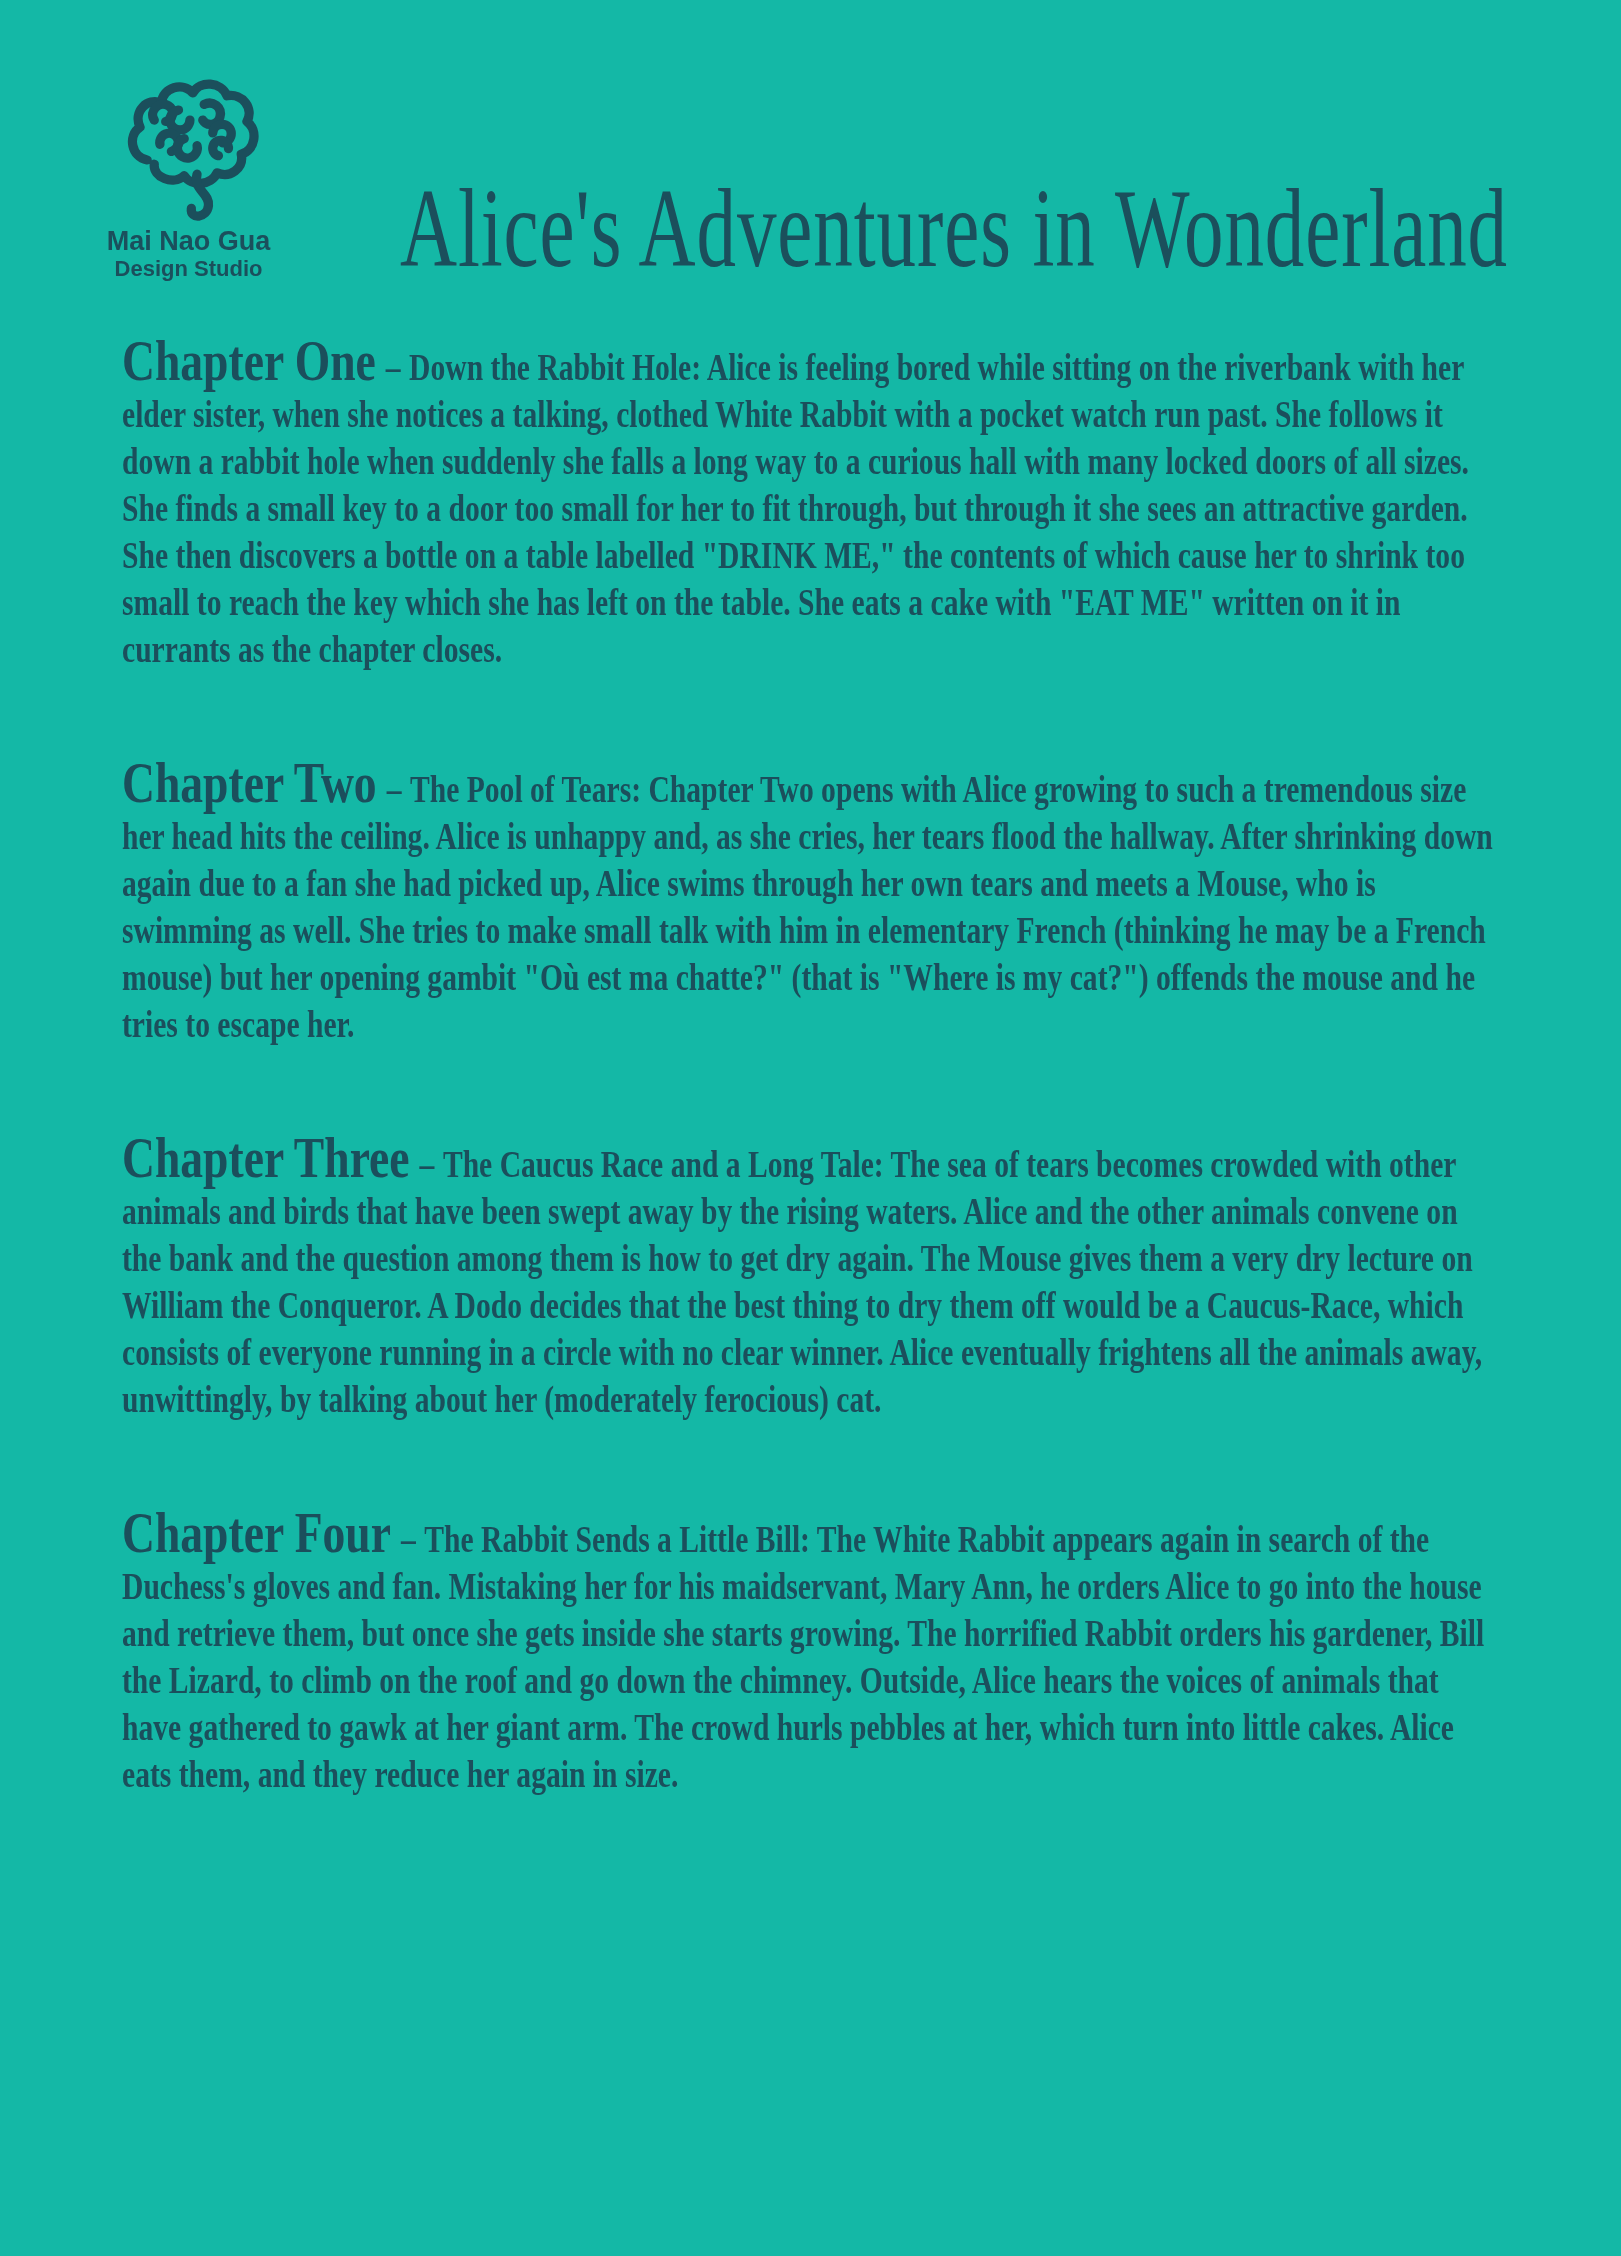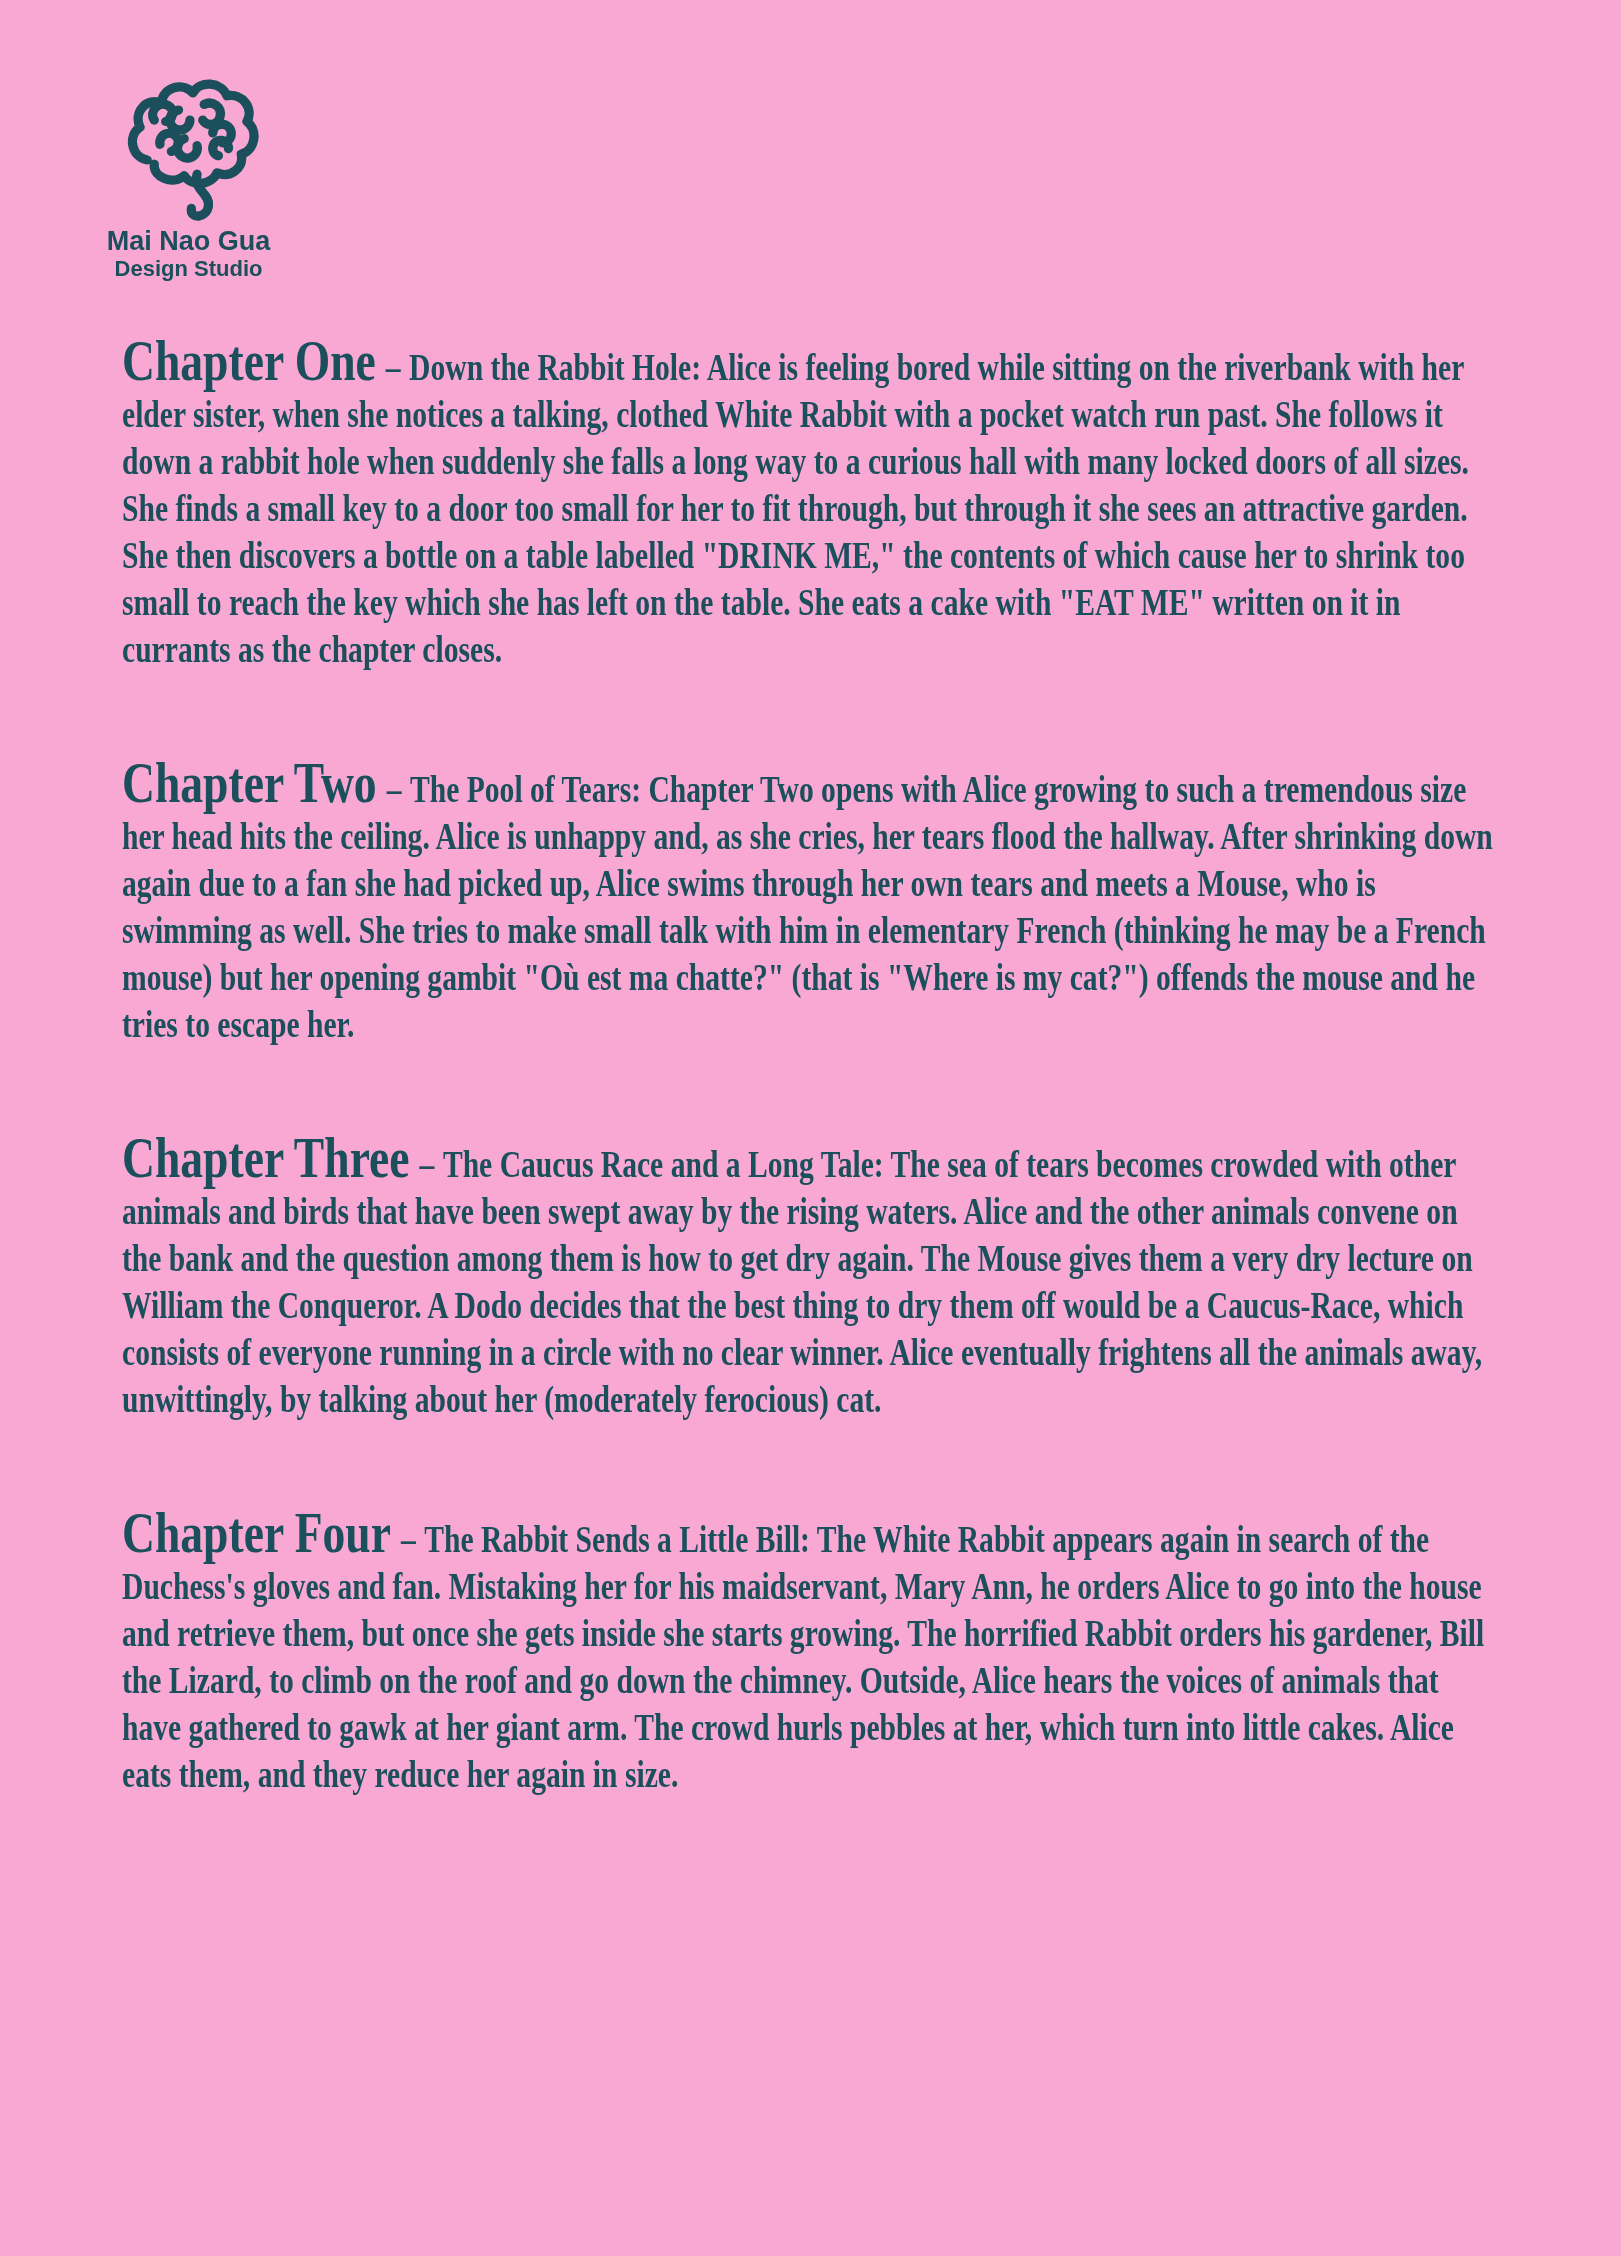--- a/index.html
+++ b/index.html
@@ -1,19 +1,19 @@
 <!DOCTYPE html>
 <html style="font-size:14.3px"><head>
 <meta charset="utf-8">
 <style>
   html,body{margin:0;padding:0;background:#ffffff;}
   .page{
     position:relative;
     width:1622px;height:2257px;
-    background:#f9a8d4;
+    background:#14b8a6;
     font-family:"Liberation Serif",serif;
     color:#1b4f5c;
     overflow:hidden;
   }
   
   .logo{
     position:absolute;left:90px;top:73px;width:197px;
     text-align:center;
   }
   .logo svg{display:block;margin:0 auto;}
@@ -86,20 +86,23 @@
       <path d="M104,92 a14,14 0 1 0 18,10"></path>
       <path d="M144,84 a13,13 0 1 1 14,14"></path>
       <path d="M166,106 a11,11 0 1 0 -14,10"></path>
 
       <path d="M122,142 C116,164 140,168 138,186 C136,204 112,206 114,190"></path>
     </svg>
     <div class="logo-brand">Mai Nao Gua</div>
     <div class="logo-tagline">Design Studio</div>
   </div>
 
+  <div class="title-wrap">
+    <h1 class="doc-title">Alice's Adventures in Wonderland</h1>
+  </div>
 
   <main class="content">
     <div class="content-inner">
 
       <p class="chapter">
         <span class="chap-head">Chapter One</span><span class="chap-dash">–</span><span class="chap-body">Down the Rabbit Hole: Alice is feeling bored while sitting on the riverbank with her elder sister, when she notices a talking, clothed White Rabbit with a pocket watch run past. She follows it down a rabbit hole when suddenly she falls a long way to a curious hall with many locked doors of all sizes. She finds a small key to a door too small for her to fit through, but through it she sees an attractive garden. She then discovers a bottle on a table labelled "DRINK ME," the contents of which cause her to shrink too small to reach the key which she has left on the table. She eats a cake with "EAT ME" written on it in currants as the chapter closes.</span>
       </p>
 
       <p class="chapter">
         <span class="chap-head">Chapter Two</span><span class="chap-dash">–</span><span class="chap-body">The Pool of Tears: Chapter Two opens with Alice growing to such a tremendous size her head hits the ceiling. Alice is unhappy and, as she cries, her tears flood the hallway. After shrinking down again due to a fan she had picked up, Alice swims through her own tears and meets a Mouse, who is swimming as well. She tries to make small talk with him in elementary French (thinking he may be a French mouse) but her opening gambit "Où est ma chatte?" (that is "Where is my cat?") offends the mouse and he tries to escape her.</span>

